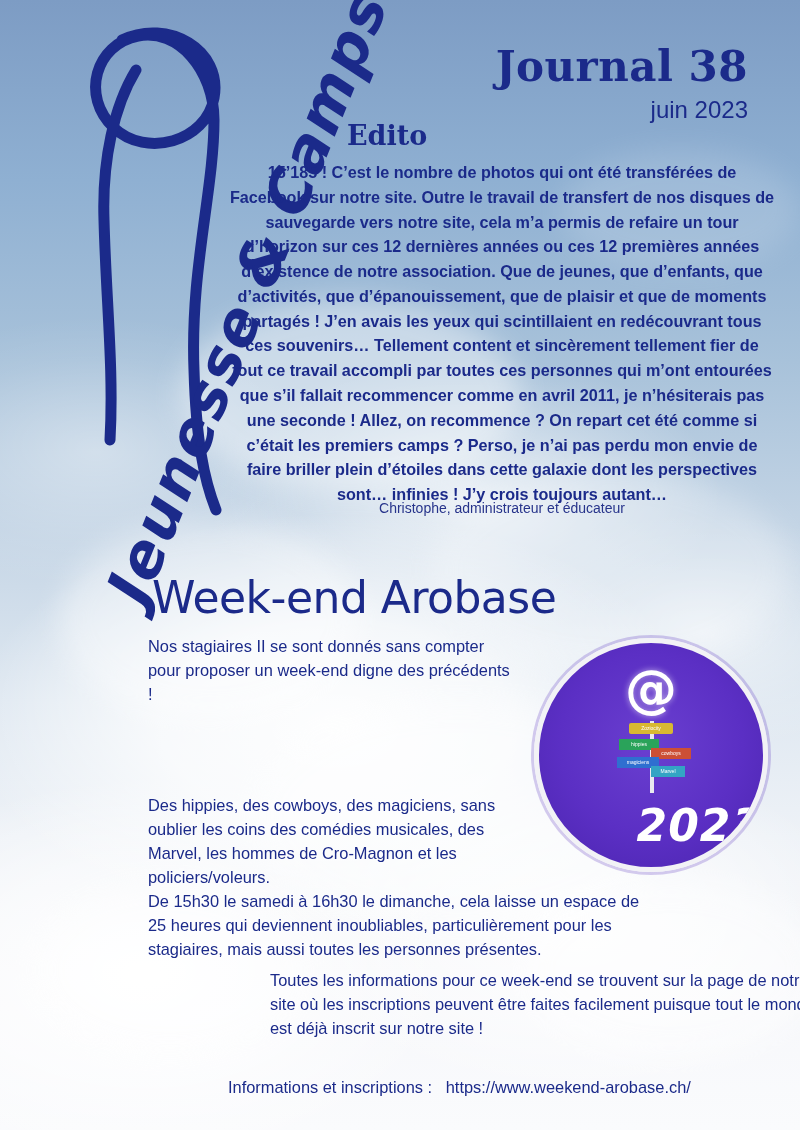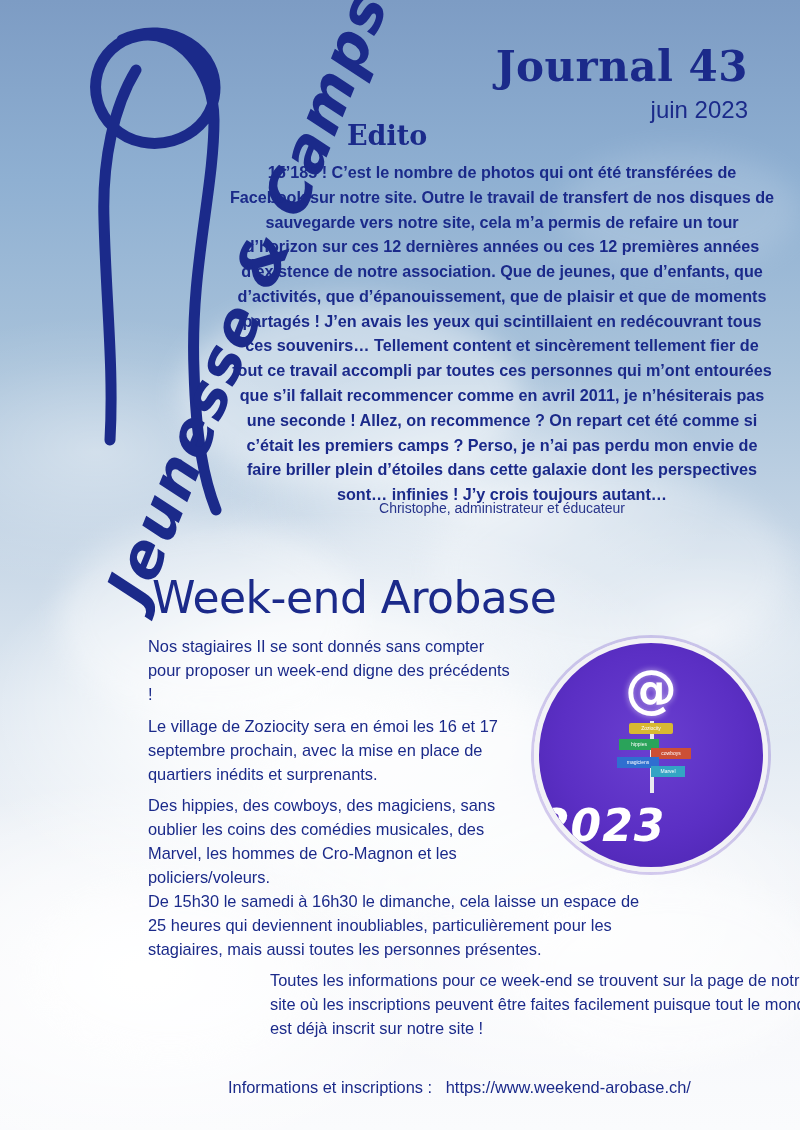--- a/index.html
+++ b/index.html
@@ -175,21 +175,21 @@
     font-family: "DejaVu Sans", sans-serif;
     font-size: 52px;
     font-weight: bold;
     color: #ffffff;
     text-shadow: 0 0 6px rgba(255,255,255,0.6);
   }
   .badge .year {
     position: absolute;
     left: 0; right: 0;
     bottom: 16px;
-    text-align: left;
+    text-align: right;
     font-family: "DejaVu Sans", sans-serif;
     font-style: italic;
     font-size: 44px;
     font-weight: bold;
     color: #ffffff;
     letter-spacing: 1px;
   }
   .signpost {
     position: absolute;
     left: 50%;
@@ -238,30 +238,29 @@
 
     <svg class="looplogo" viewBox="0 0 250 540">
       <g fill="none" stroke="#1b2a8a" stroke-width="11" stroke-linecap="round">
         <path d="M104 30 C150 8, 205 40, 196 88 C188 132, 128 148, 96 118 C62 86, 78 34, 120 26 C160 18, 196 60, 196 110 C196 180, 172 260, 176 360 C178 430, 186 470, 198 500"></path>
         <path d="M118 60 C96 96, 84 150, 86 210 C88 290, 96 360, 92 430"></path>
       </g>
     </svg>
 
     <div class="sidebrand">Jeunesse &amp; Camps</div>
 
-    <div class="journal-title">Journal 43</div>
+    <div class="journal-title">Journal 38</div>
     <div class="journal-date">juin 2023</div>
 
     <div class="edito-title">Edito</div>
     <div class="edito-body">15’185 ! C’est le nombre de photos qui ont été transférées de Facebook sur notre site. Outre le travail de transfert de nos disques de sauvegarde vers notre site, cela m’a permis de refaire un tour d’horizon sur ces 12 dernières années ou ces 12 premières années d’existence de notre association. Que de jeunes, que d’enfants, que d’activités, que d’épanouissement, que de plaisir et que de moments partagés ! J’en avais les yeux qui scintillaient en redécouvrant tous ces souvenirs… Tellement content et sincèrement tellement fier de tout ce travail accompli par toutes ces personnes qui m’ont entourées que s’il fallait recommencer comme en avril 2011, je n’hésiterais pas une seconde ! Allez, on recommence ? On repart cet été comme si c’était les premiers camps ? Perso, je n’ai pas perdu mon envie de faire briller plein d’étoiles dans cette galaxie dont les perspectives sont… infinies ! J’y crois toujours autant…</div>
     <div class="edito-sign">Christophe, administrateur et éducateur</div>
 
     <div class="wk-title">Week-end Arobase</div>
     <div class="wk-p wk-p1">Nos stagiaires II se sont donnés sans compter pour proposer un week-end digne des précédents !</div>
-    <div class="wk-p wk-p2">Le village de Zoziocity sera en émoi les 16 et 17 septembre prochain, avec la mise en place de quartiers inédits et surprenants.</div>
     <div class="wk-p wk-p3">Des hippies, des cowboys, des magiciens, sans oublier les coins des comédies musicales, des  Marvel, les hommes de Cro-Magnon et les policiers/voleurs.</div>
     <div class="wk-p wk-p4">De 15h30 le samedi à 16h30 le dimanche, cela laisse un espace de 25 heures qui deviennent inoubliables, particulièrement pour les stagiaires, mais aussi toutes les personnes présentes.</div>
     <div class="wk-p wk-p5">Toutes les informations pour ce week-end se trouvent sur la page de notre site où les inscriptions peuvent être faites facilement puisque tout le monde est déjà inscrit sur notre site !</div>
 
     <div class="wk-link">
       <span>Informations et inscriptions :</span>
       &nbsp;
       <span class="url">https://www.weekend-arobase.ch/</span>
     </div>
 

